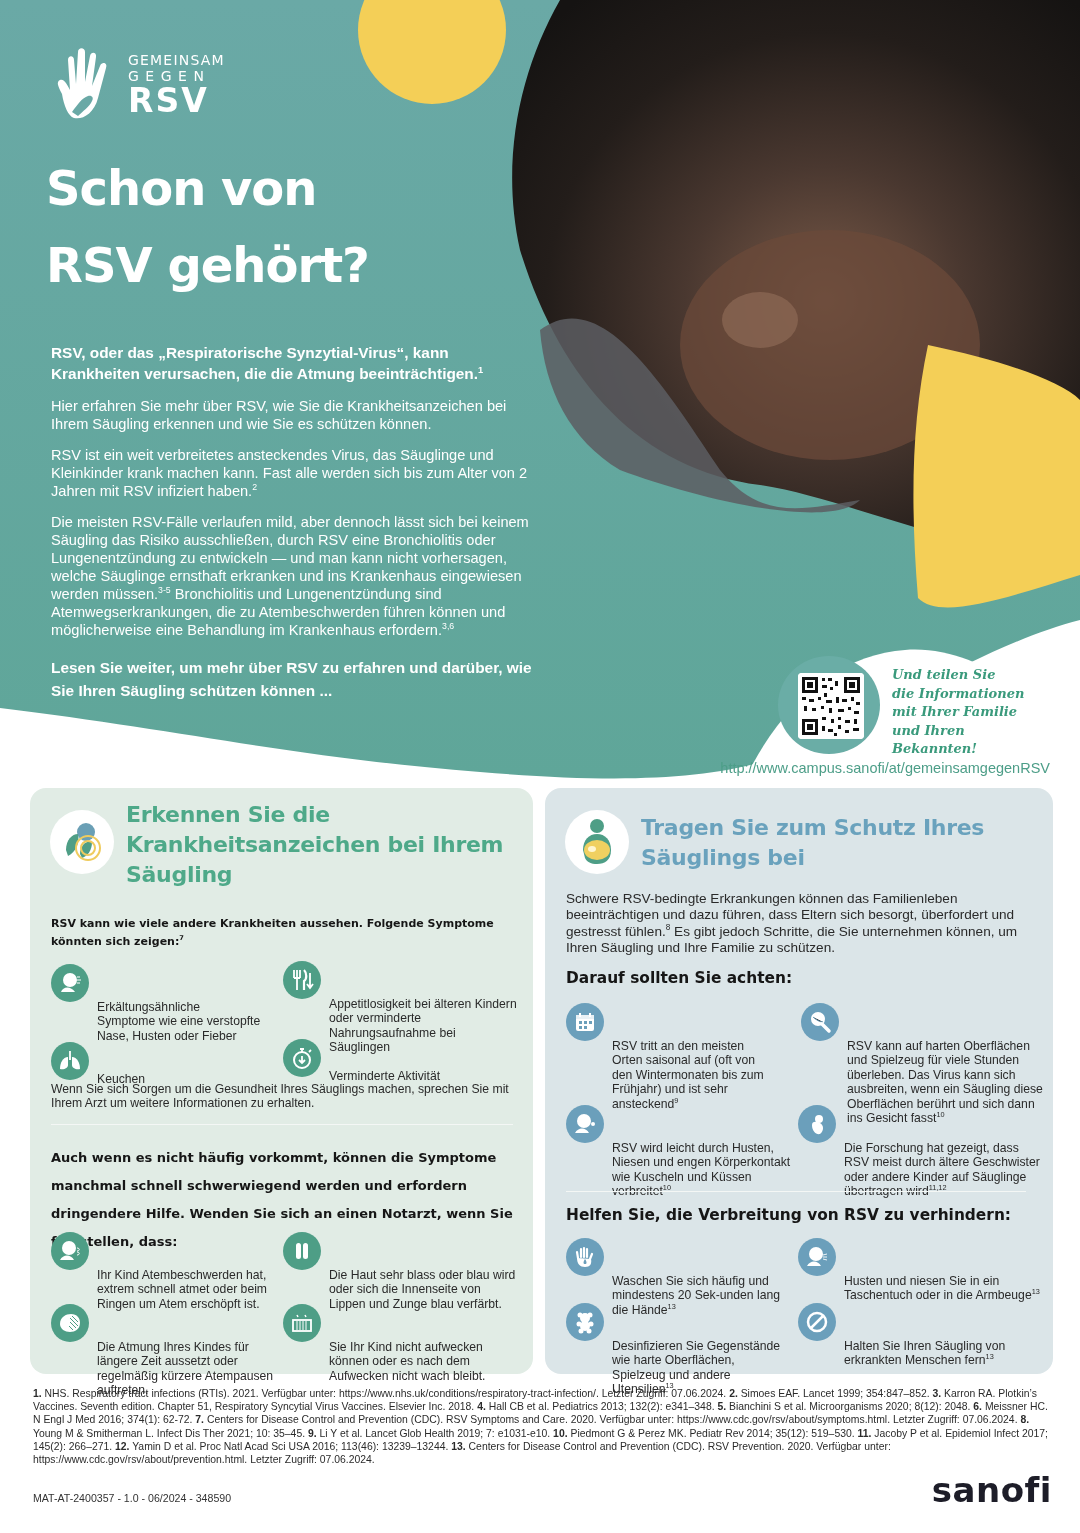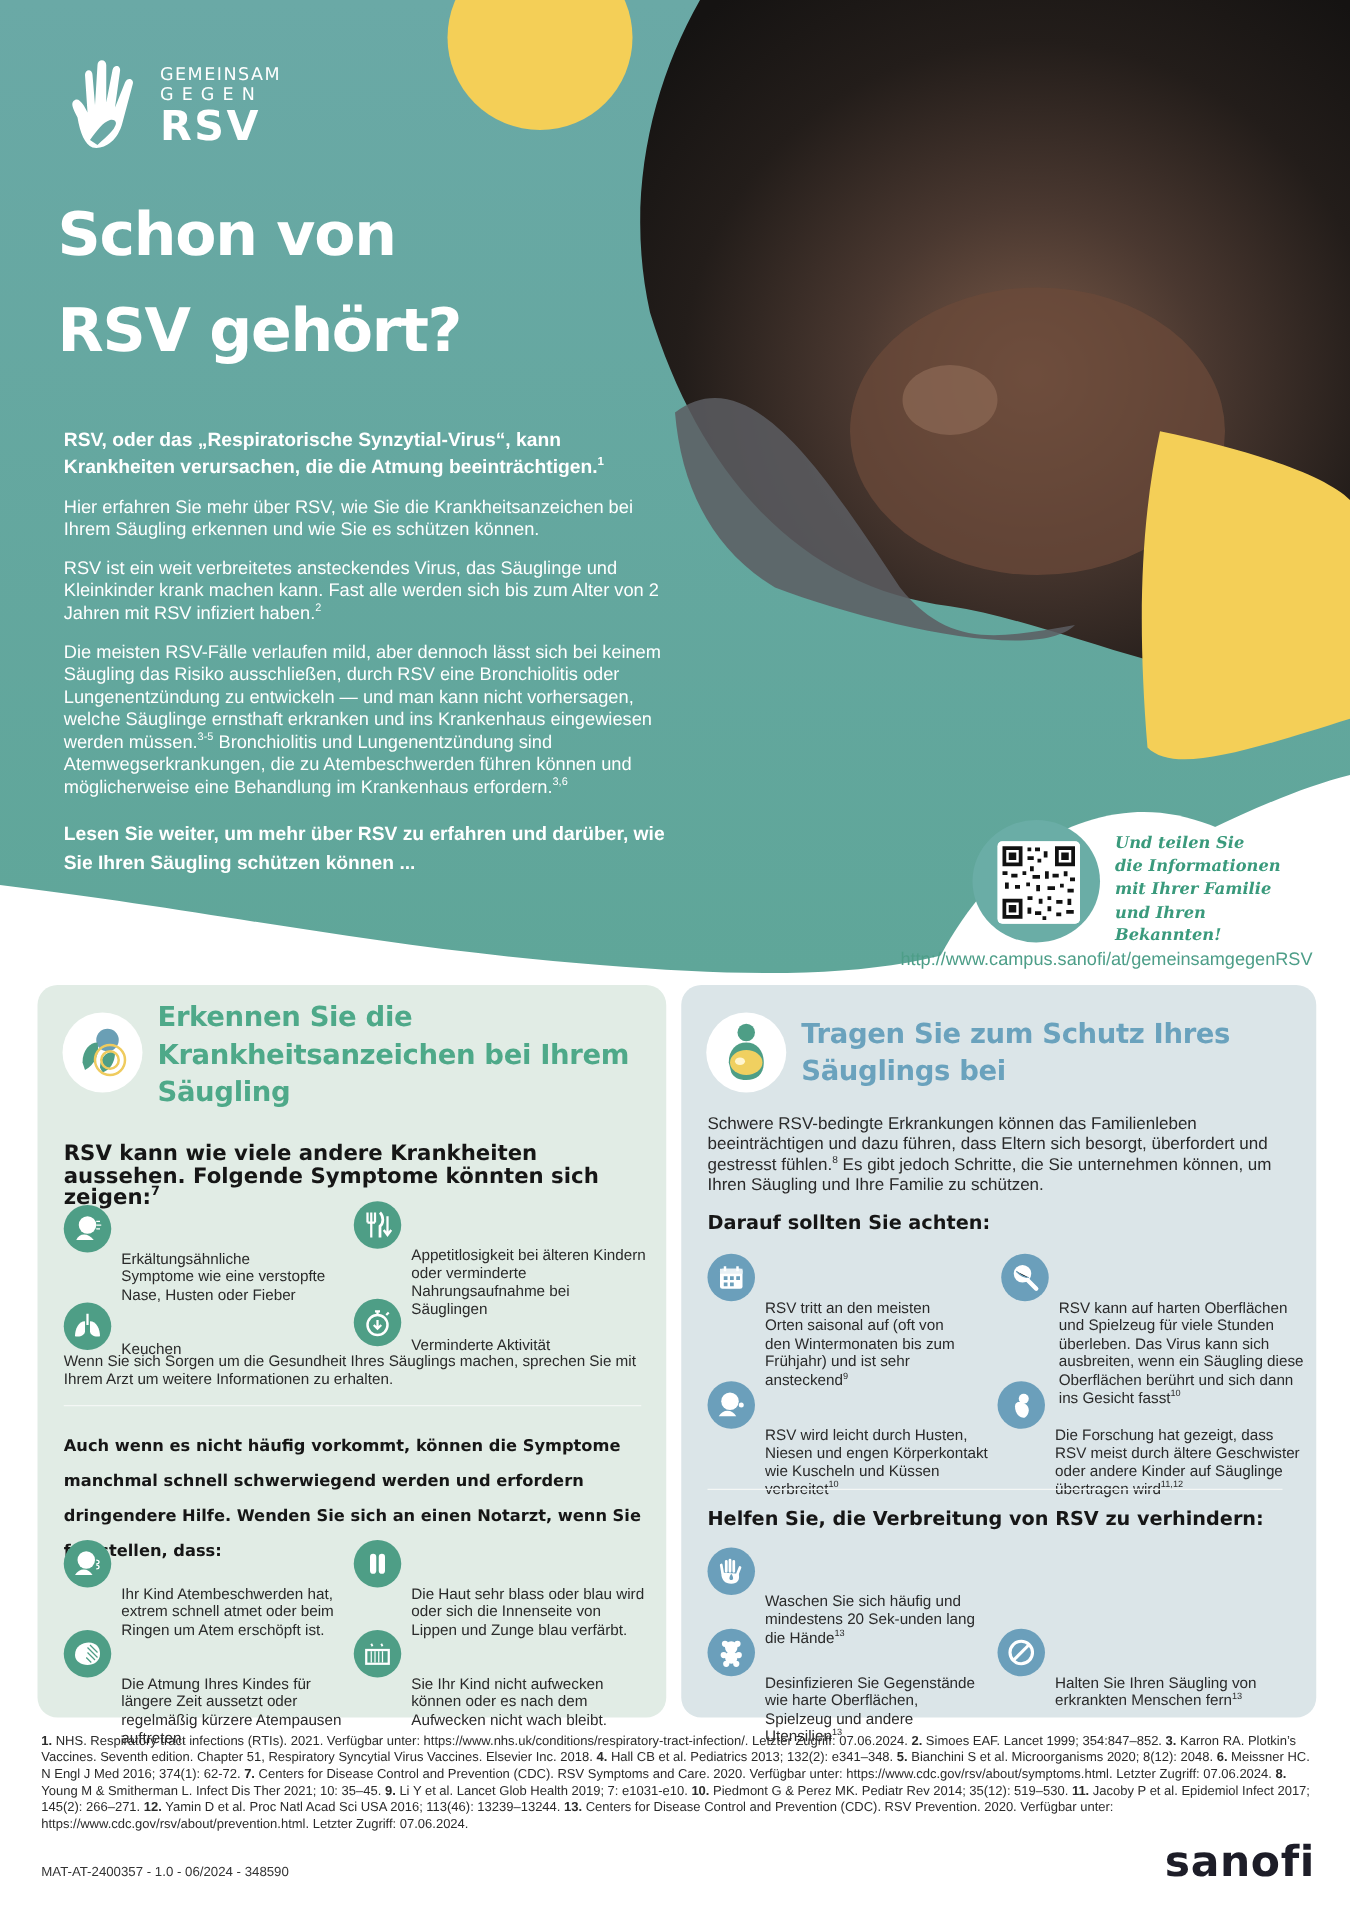--- a/index.html
+++ b/index.html
@@ -164,21 +164,21 @@
   <div class="badge" style="left:20px;top:22px;">
     <svg width="64" height="64" viewBox="0 0 64 64">
       <ellipse cx="36" cy="22" rx="9" ry="9" fill="#6a9fb5"></ellipse>
       <path d="M16 40 C16 30 22 24 28 24 C30 32 26 42 18 46 Z" fill="#4e9e86"></path>
       <path d="M30 44 C30 36 36 30 42 32 C42 40 38 46 32 48 Z" fill="#4e9e86"></path>
       <circle cx="38" cy="38" r="12" fill="none" stroke="#efcb5e" stroke-width="2"></circle>
       <circle cx="38" cy="38" r="7" fill="none" stroke="#efcb5e" stroke-width="2"></circle>
     </svg>
   </div>
   <h2>Erkennen Sie die Krankheitsanzeichen bei Ihrem Säugling</h2>
-  <div class="sub" style="left:21px;top:127px;width:460px;font-size:17px;line-height:17.5px;"><span>RSV kann wie viele andere Krankheiten aussehen. Folgende Symptome könnten sich zeigen:</span><sup>7</sup></div>
+  <div class="sub" style="left:21px;top:127px;width:460px;font-size:11px;line-height:17.5px;"><span>RSV kann wie viele andere Krankheiten aussehen. Folgende Symptome könnten sich zeigen:</span><sup>7</sup></div>
 
   <div class="item" style="left:21px;top:176px;width:210px;">
     <div class="ic">
         <svg width="26" height="26" viewBox="0 0 26 26">
           <circle cx="13" cy="10" r="7" fill="#fff"></circle>
           <path d="M4 22 C6 16 14 16 18 22 Z" fill="#fff"></path>
           <path d="M20 10 h4 M20 13 h3 M20 7 h3" stroke="#fff" stroke-width="1"></path>
         </svg>
       </div>
     <div class="tx">Erkältungsähnliche Symptome wie eine verstopfte Nase, Husten oder Fieber</div>
@@ -323,20 +323,30 @@
 
   <div class="item" style="left:21px;top:450px;width:225px;">
     <div class="ic">
         <svg width="26" height="26" viewBox="0 0 26 26">
           <path d="M6 14 L5 8 M9 13 V5 M12 13 V4 M15 13 V5 M18 15 L20 10" stroke="#fff" stroke-width="2.2" stroke-linecap="round"></path>
           <path d="M5 14 C5 20 8 23 13 23 C18 23 20 20 19 15 Z" fill="#fff"></path>
           <path d="M13 15 C11 18 11 20 13 20 C15 20 15 18 13 15 Z" fill="#6b9fbb"></path>
         </svg>
       </div>
     <div class="tx"><span>Waschen Sie sich häufig und mindestens 20 Sek-unden lang die Hände</span><sup>13</sup></div>
+  </div>
+  <div class="item" style="left:253px;top:450px;width:245px;">
+    <div class="ic">
+        <svg width="26" height="26" viewBox="0 0 26 26">
+          <circle cx="12" cy="10" r="7" fill="#fff"></circle>
+          <path d="M3 22 C6 16 14 16 17 22 Z" fill="#fff"></path>
+          <path d="M19 11 l4 -1 M19 13 h4 M19 15 l4 1" stroke="#fff" stroke-width="0.9"></path>
+        </svg>
+      </div>
+    <div class="tx"><span>Husten und niesen Sie in ein Taschentuch oder in die Armbeuge</span><sup>13</sup></div>
   </div>
   <div class="item" style="left:21px;top:515px;width:225px;justify-content:center;">
     <div class="ic">
         <svg width="26" height="26" viewBox="0 0 26 26">
           <circle cx="8" cy="6" r="2.5" fill="#fff"></circle>
           <circle cx="18" cy="6" r="2.5" fill="#fff"></circle>
           <circle cx="13" cy="9" r="5" fill="#fff"></circle>
           <ellipse cx="13" cy="17" rx="5" ry="5" fill="#fff"></ellipse>
           <circle cx="7" cy="15" r="2.5" fill="#fff"></circle>
           <circle cx="19" cy="15" r="2.5" fill="#fff"></circle>

